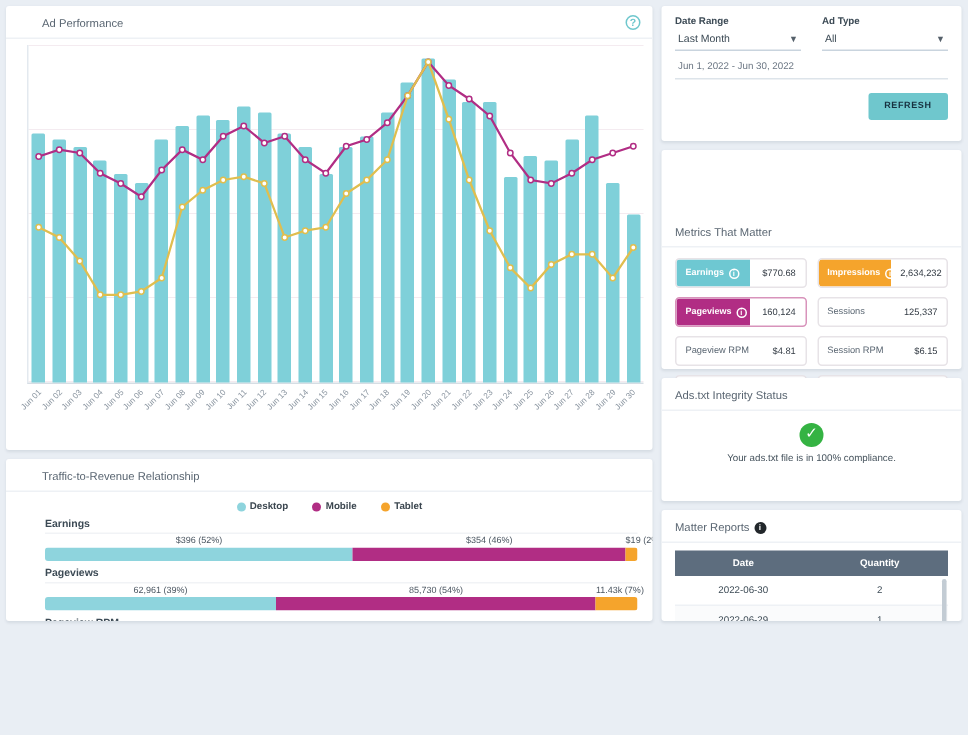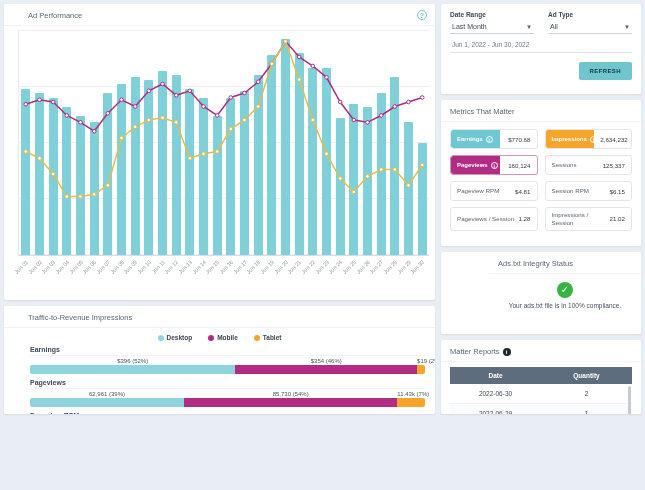--- a/index.html
+++ b/index.html
@@ -59,21 +59,21 @@
   .m-card.plain { padding:3px 6px; }
   .m-label { font-size:6.2px; color:#5a6672; line-height:1.25; }
   .m-value { font-size:6.2px; color:#333b44; white-space:nowrap; padding-left:4px; }
   .m-chip { align-self:stretch; display:flex; align-items:center; gap:3px; padding:0 6px; width:57%;
     color:#fff; font-size:6px; font-weight:bold; border-radius:2px 0 0 2px; }
   .m-chip .info-dot { width:7px; height:7px; border:1px solid #fff; border-radius:50%; font-size:5px;
     line-height:6px; text-align:center; font-weight:bold; flex:none; }
   .m-card .chip-value { flex:1; text-align:right; padding:3px 6px; font-size:6.2px; color:#333b44; }
 
   
-  #adstxt-panel { height:82px;padding-left:48px; }
+  #adstxt-panel { height:82px; }
   .check-circle { width:16px; height:16px; border-radius:50%; background:#35b343; color:#fff;
     font-size:10px; line-height:16px; text-align:center; margin:8px auto 4px auto; }
   .adstxt-msg { font-size:6.5px; color:#45525c; text-align:center; }
 
   
   #pending-panel { flex:1; overflow:hidden; }
   .info-black { width:8px; height:8px; background:#22272b; color:#fff; border-radius:50%; display:inline-block;
     font-size:5.5px; line-height:8px; text-align:center; font-weight:bold; margin-left:3px; vertical-align:middle; }
   .report-table { margin:5px 9px 0 9px; }
   .rt-head { display:flex; background:#5d6d7e; color:#fff; font-size:6.5px; font-weight:bold; }
@@ -220,21 +220,21 @@
           <span style="left: 308.833px;">Jun 25</span>
           <span style="left: 322.5px;">Jun 26</span>
           <span style="left: 336.167px;">Jun 27</span>
           <span style="left: 349.833px;">Jun 28</span>
           <span style="left: 363.5px;">Jun 29</span>
           <span style="left: 377.167px;">Jun 30</span>
         </div>
     </section>
 
     <section class="panel" id="traffic-panel">
-      <div class="panel-title">Traffic-to-Revenue Impressions</div>
+      <div class="panel-title">Traffic-to-Revenue Relationship</div>
       <div class="legend" id="traffic-legend">
           <div class="legend-item">
             <span class="legend-dot" style="background: rgb(142, 212, 221);"></span>
             <span>Desktop</span>
           </div>
           <div class="legend-item">
             <span class="legend-dot" style="background: rgb(177, 45, 132);"></span>
             <span>Mobile</span>
           </div>
           <div class="legend-item">
@@ -319,21 +319,21 @@
           </div>
         </div>
       </div>
       <div class="date-span">Jun 1, 2022 - Jun 30, 2022</div>
       <div class="refresh-row">
         <button class="refresh-btn">REFRESH</button>
       </div>
     </section>
 
     <section class="panel" id="metrics-panel">
-      <div class="panel-title" style="padding-left:9px;">Metrics That Matter</div>
+      <div class="panel-title" style="padding-left:9px;margin-top:43px;">Metrics That Matter</div>
       <div class="metrics-grid" id="metrics-grid">
           <div class="m-card">
             <div class="m-chip" style="background: rgb(110, 200, 210);">
               <span>Earnings</span>
               <span class="info-dot">i</span>
             </div>
             <div class="chip-value">$770.68</div>
           </div>
           <div class="m-card">
             <div class="m-chip" style="background: rgb(245, 164, 44);">

